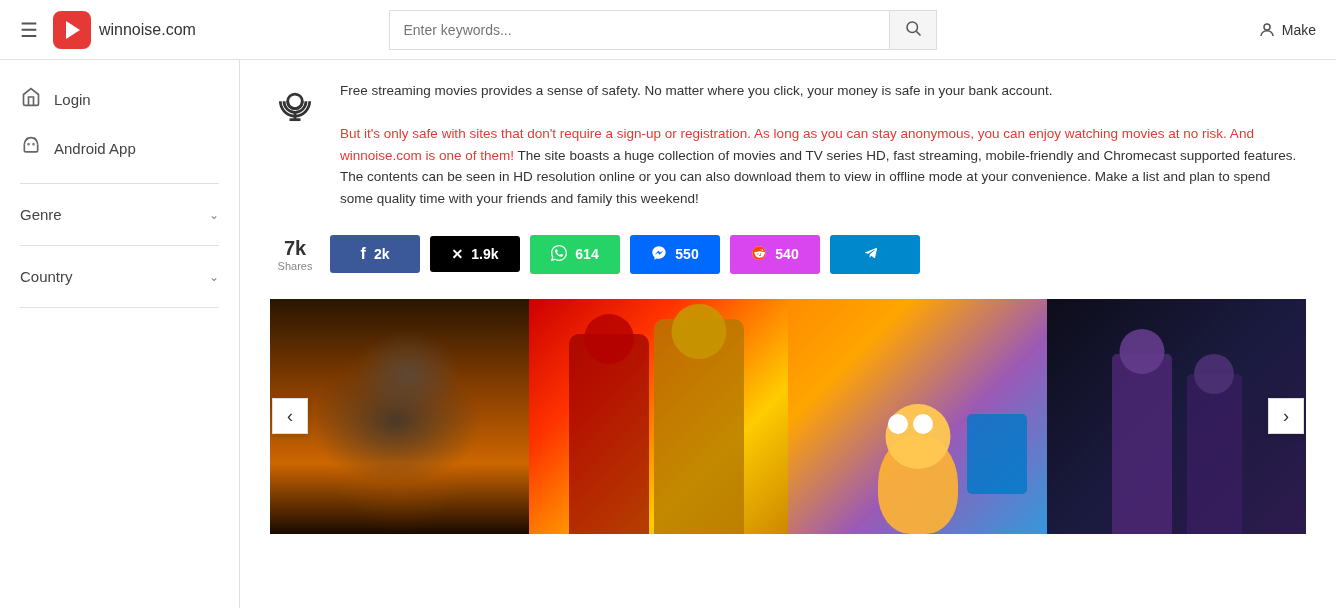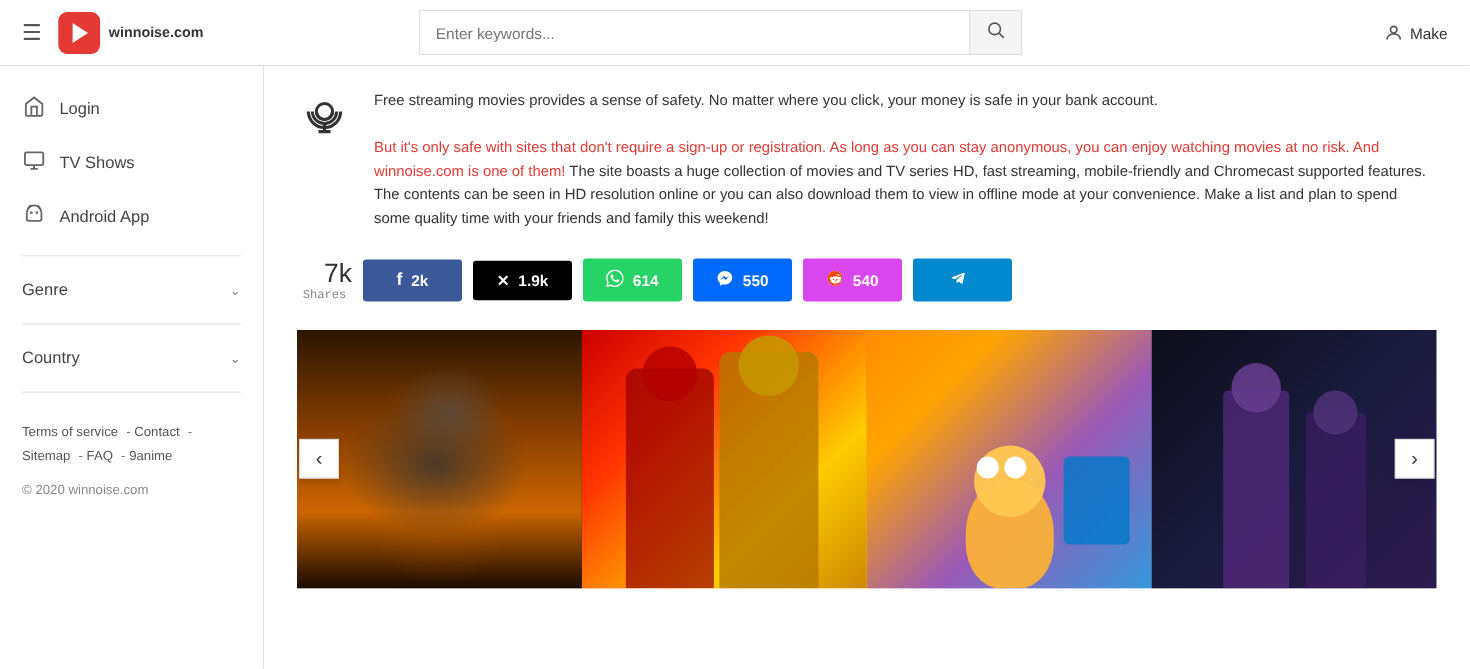--- a/index.html
+++ b/index.html
@@ -27,21 +27,21 @@
       margin-right: 8px;
     }
     .logo-icon::after {
       content: '';
       width: 0; height: 0;
       border-top: 9px solid transparent;
       border-bottom: 9px solid transparent;
       border-left: 14px solid white;
       margin-left: 3px;
     }
-    .logo-text { font-size: 13px; font-weight: bold; color: #333; }
+    .logo-text { font-size: 16px; font-weight: normal; color: #333; }
     .search-container {
       display: flex;
       flex: 1;
       max-width: 560px;
       margin: 0 auto;
       padding-left: 12px;
     }
     .search-input {
       flex: 1;
       padding: 8px 14px;
@@ -147,22 +147,22 @@
       display: flex;
       align-items: center;
       gap: 10px;
       margin-bottom: 25px;
       flex-wrap: wrap;
     }
     .share-count-label {
       text-align: center;
       min-width: 50px;
     }
-    .share-count-label .big-num { font-size: 24px; font-weight: normal; text-align: right; }
-    .share-count-label .small-text { font-size: 11px; color: #888; font-family: Liberation Mono, monospace; }
+    .share-count-label .big-num { font-size: 20px; font-weight: bold; }
+    .share-count-label .small-text { font-size: 11px; color: #888; }
     .share-btn {
       display: flex;
       align-items: center;
       gap: 8px;
       padding: 10px 18px;
       border: none;
       border-radius: 3px;
       cursor: pointer;
       font-size: 14px;
       font-weight: bold;
@@ -257,30 +257,20 @@
         <svg width="20" height="20" viewBox="0 0 24 24" fill="none" stroke="#666" stroke-width="2">
             <path d="M3 9L12 2l9 7v11a2 2 0 01-2 2H5a2 2 0 01-2-2z"></path>
             <polyline points="9 22 9 12 15 12 15 22"></polyline>
           </svg>
       </span>
       <span>Login</span>
     </a>
     <a class="nav-item">
       <span class="nav-icon">
         <svg width="20" height="20" viewBox="0 0 24 24" fill="none" stroke="#666" stroke-width="2">
-            <rect x="2" y="3" width="20" height="14" rx="2"></rect>
-            <line x1="8" y1="21" x2="16" y2="21"></line>
-            <line x1="12" y1="17" x2="12" y2="21"></line>
-          </svg>
-      </span>
-      <span>TV Shows</span>
-    </a>
-    <a class="nav-item">
-      <span class="nav-icon">
-        <svg width="20" height="20" viewBox="0 0 24 24" fill="none" stroke="#666" stroke-width="2">
             <path d="M4 10v7a2 2 0 002 2h12a2 2 0 002-2v-7"></path>
             <path d="M4 10a8 8 0 0116 0"></path>
             <line x1="8" y1="2" x2="6" y2="5"></line>
             <line x1="16" y1="2" x2="18" y2="5"></line>
             <circle cx="9" cy="10" r="0.5" fill="#666"></circle>
             <circle cx="15" cy="10" r="0.5" fill="#666"></circle>
           </svg>
       </span>
       <span>Android App</span>
     </a>
@@ -294,32 +284,20 @@
 
     <div class="nav-divider"></div>
 
     <div class="nav-section">
       <span>Country</span>
       <span class="chevron">⌄</span>
     </div>
 
     <div class="nav-divider"></div>
 
-    <div class="sidebar-footer">
-      <div>
-        <a href="#">Terms of service</a> -
-        <a href="#">Contact</a> -
-      </div>
-      <div>
-        <a href="#">Sitemap</a> -
-        <a href="#">FAQ</a> -
-        <a href="#">9anime</a>
-      </div>
-      <div class="copyright">© 2020 winnoise.com</div>
-    </div>
   </aside>
 
   <main class="main-content">
 
     <div class="description-section">
       <div class="podcast-icon">
         <svg width="44" height="44" viewBox="0 0 24 24" fill="none" stroke="#333" stroke-width="1.5">
           <circle cx="12" cy="10" r="4"></circle>
           <path d="M8 10a4 4 0 008 0"></path>
           <path d="M6 10a6 6 0 0012 0"></path>

